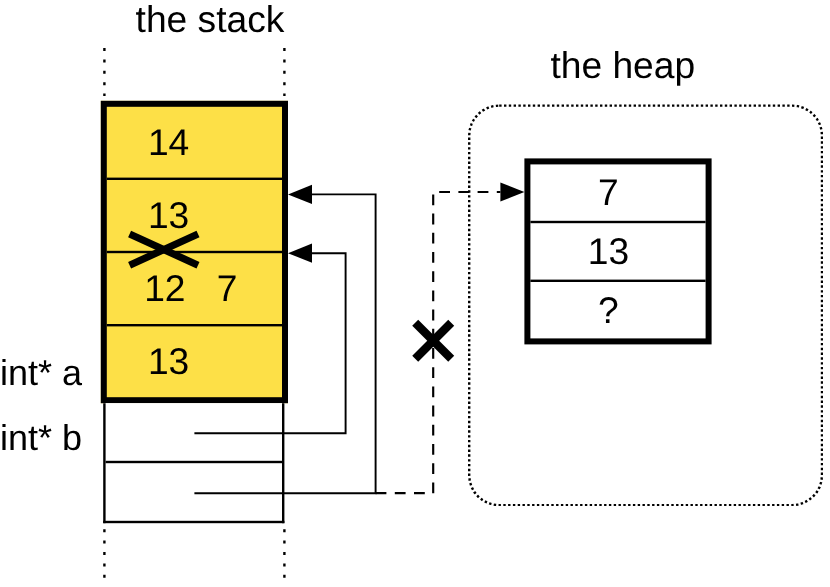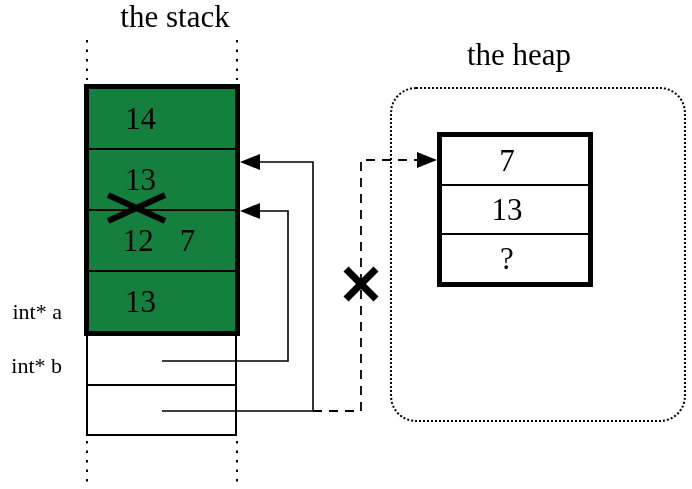--- a/index.html
+++ b/index.html
@@ -1,31 +1,31 @@
 <!DOCTYPE html>
 <html><head>
 <meta charset="utf-8">
 <style>
   html,body{margin:0;padding:0;background:#fff;}
   .canvas{
     position:relative;
     width:692px;height:489px;
     background:#fff;
-    font-family:Liberation Serif, serif;
+    font-family:Liberation Sans, sans-serif;
     color:#000;
     overflow:hidden;
   }
   .title{
     position:absolute;top:0;height:34px;line-height:34px;
     font-size:31px;text-align:center;white-space:nowrap;
   }
   
   .stack-frame{
     position:absolute;left:84px;top:84px;width:156px;height:252px;
-    border:5px solid #000;box-sizing:border-box;background:#15803d;
+    border:5px solid #000;box-sizing:border-box;background:#fde047;
     display:flex;flex-direction:column;
   }
   .cell{
     flex:1;display:flex;align-items:center;justify-content:center;
     font-size:31px;padding-right:43px;box-sizing:border-box;
   }
   .stack-frame .cell{border-bottom:2px solid #000;}
   .stack-frame .cell:last-child{border-bottom:none;}
   .cell.cell-mixed{padding-right:6px;gap:26px;}
   
@@ -33,21 +33,21 @@
     position:absolute;left:86px;top:336px;width:151px;height:100px;
     border-left:2px solid #000;border-right:2px solid #000;border-bottom:2px solid #000;
     box-sizing:border-box;background:#fff;
     display:flex;flex-direction:column;
   }
   .sub-cell{flex:1;}
   .sub-cell:first-child{border-bottom:2px solid #000;}
   
   .var-label{
     position:absolute;left:0;width:62px;height:30px;line-height:30px;
-    font-size:22px;text-align:right;white-space:nowrap;
+    font-size:30px;text-align:right;white-space:nowrap;
   }
   
   .heap-region{
     position:absolute;left:390px;top:87px;width:296px;height:335px;
     border:2px dotted #000;border-radius:26px;box-sizing:border-box;background:#fff;
   }
   .heap-box{
     position:absolute;left:437px;top:132px;width:156px;height:155px;
     border:5px solid #000;box-sizing:border-box;background:#fff;
     display:flex;flex-direction:column;

